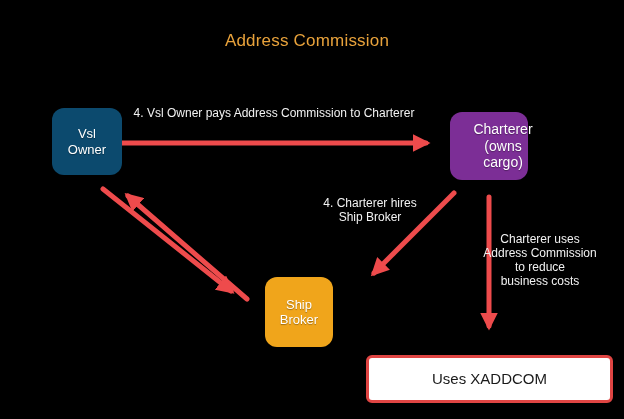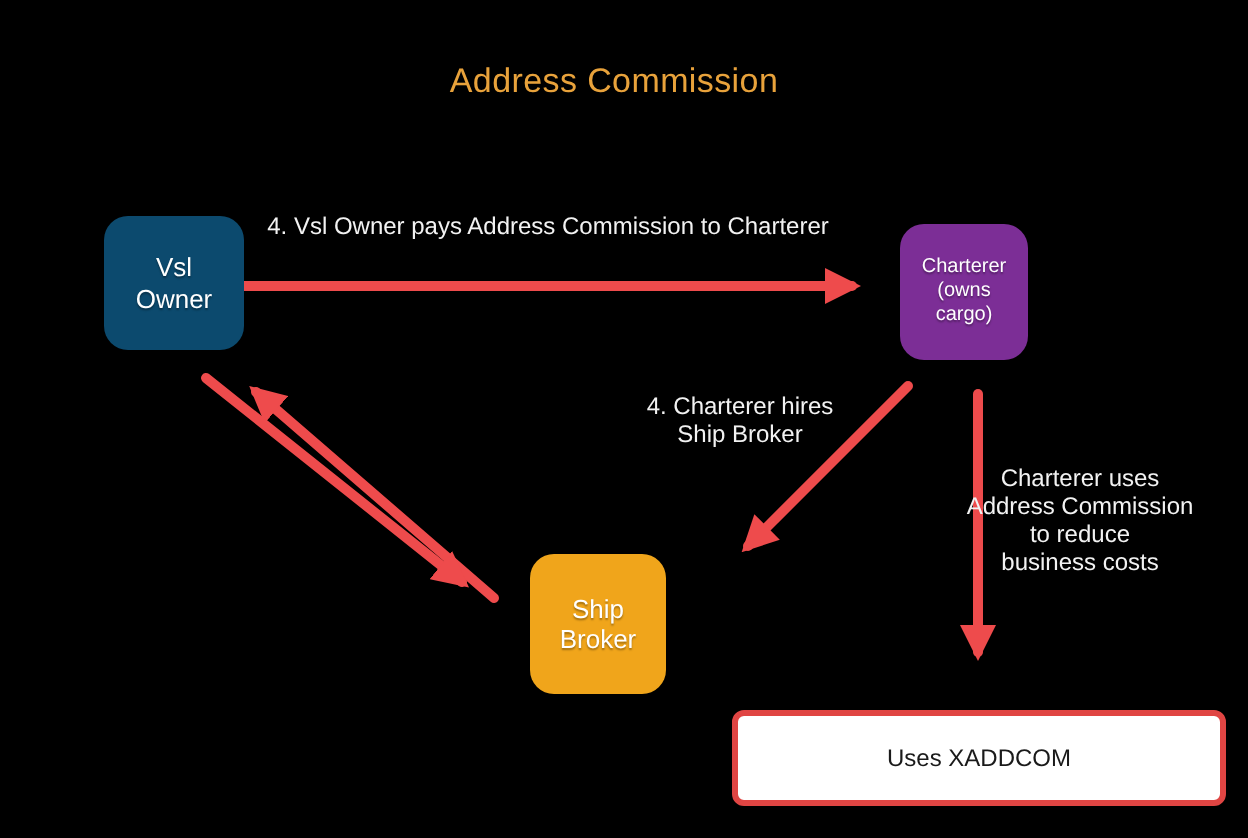--- a/index.html
+++ b/index.html
@@ -32,29 +32,29 @@
     align-items: center;
     justify-content: center;
     text-align: center;
     color: #FFFFFF;
     font-size: 13px;
     line-height: 1.18;
     white-space: pre-line;
     text-shadow: 0 1px 1px rgba(0,0,0,0.35);
   }
   .node-vsl-owner   { left: 36px;  top: 108px; width: 70px;  height: 67px; background: #0c4a6e; margin-left: 16px; }
-  .node-charterer   { left: 450px; top: 112px; width: 64px;  height: 68px; background: #7C2E96; font-size: 10px; }
+  .node-charterer   { left: 450px; top: 112px; width: 50px;  height: 68px; background: #7C2E96; font-size: 14px; padding-left: 28px; }
   .node-ship-broker { left: 265px; top: 277px; width: 68px;  height: 70px; background: #F0A51B; }
   .node-xaddcom {
     left: 366px; top: 355px; width: 241px; height: 42px;
     background: #FFFFFF;
     border: 3px solid #E04543;
     border-radius: 6px;
     color: #1A1A1A;
-    font-size: 12px;
+    font-size: 15px;
     text-shadow: none;
   }
   .edge-label {
     position: absolute;
     color: #F2F2F2;
     font-size: 12px;
     line-height: 1.17;
     text-align: center;
     white-space: pre-line;
   }

